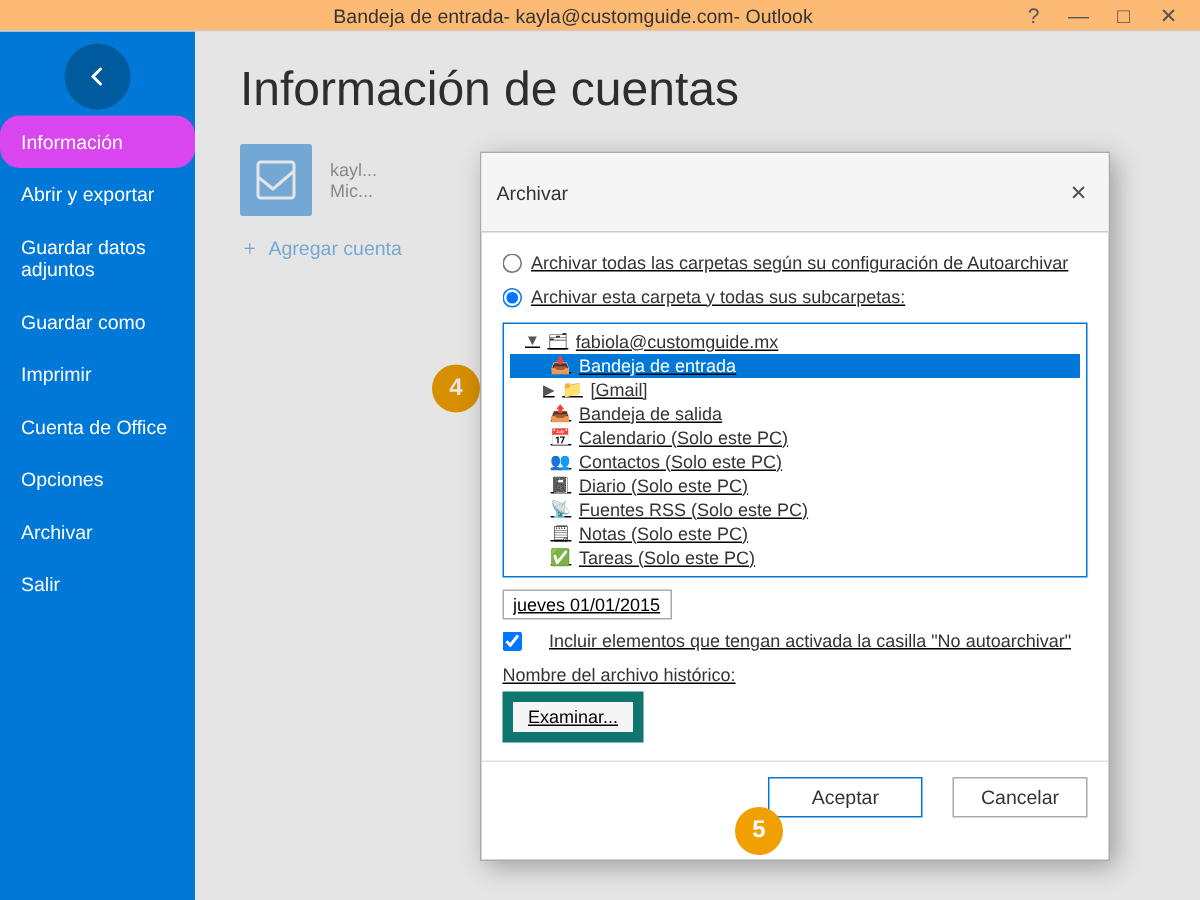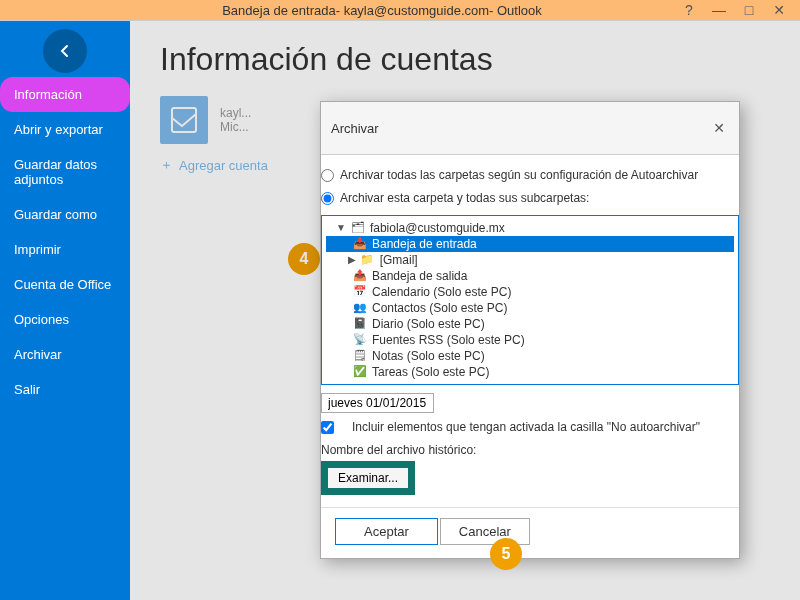--- a/index.html
+++ b/index.html
@@ -50,21 +50,21 @@
       border: 1px solid #aaa; box-shadow: 4px 4px 16px rgba(0,0,0,0.3);
       z-index: 10; font-size: 13px;
     }
     .dialog-title-bar {
       background: #f5f5f5; border-bottom: 1px solid #ccc;
       padding: 16px 10px; display: flex; align-items: center; justify-content: space-between;
     }
     .dialog-title { font-size: 13px; color: #333; }
     .dialog-close { width: 20px; height: 20px; border: none; background: transparent; cursor: pointer; font-size: 14px; color: #555; display: flex; align-items: center; justify-content: center; }
 
-    .dialog-body { padding: 12px 0; }
+    .dialog-body { padding: 12px 14px; text-decoration: underline; }
 
     .radio-row { display: flex; align-items: flex-start; gap: 6px; margin-bottom: 6px; }
     .radio-row input[type=radio] { margin-top: 2px; }
     .radio-row label { font-size: 12px; color: #333; line-height: 1.4; }
 
     
     .tree { border: 1px solid #0078d7; background: #fff; margin: 8px 0; padding: 4px; max-height: 170px; overflow-y: auto; }
     .tree-item { display: flex; align-items: center; gap: 4px; padding: 1px 2px; cursor: pointer; font-size: 12px; color: #333; }
     .tree-item.selected { background: #0078d7; color: white; }
     .tree-item .indent { display: inline-block; }
@@ -85,21 +85,21 @@
     .checkbox-row input { margin-top: 2px; }
     .checkbox-row label { color: #333; line-height: 1.4; }
 
     .archive-name-section { margin-top: 8px; }
     .archive-name-label { font-size: 12px; color: #333; margin-bottom: 4px; }
     .archive-name-row { display: flex; align-items: center; gap: 6px; }
     .archive-path { flex: 1; border: 1px solid #aaa; padding: 3px 6px; font-size: 11px; color: #333; background: #fff; }
     .browse-btn { padding: 3px 10px; font-size: 12px; border: 7px solid #0f766e; background: #f5f5f5; cursor: pointer; white-space: nowrap; }
 
     
-    .dialog-footer { display: flex; justify-content: flex-start; gap: 2px; padding: 10px 14px 13px; border-top: 1px solid #e0e0e0; }
+    .dialog-footer { display: flex; justify-content: flex-end; gap: 20px; padding: 10px 14px 28px; border-top: 1px solid #e0e0e0; }
     .btn-ok { padding: 5px 28px; background: #fff; border: 1px solid #0078d7; color: #333; font-size: 13px; cursor: pointer; }
     .btn-cancel { padding: 5px 18px; background: #fff; border: 1px solid #aaa; color: #333; font-size: 13px; cursor: pointer; }
 
     
     .step5-badge {
       width: 32px; height: 32px; border-radius: 50%;
       background: #f0a000; color: white; font-size: 16px; font-weight: bold;
       display: flex; align-items: center; justify-content: center;
       position: absolute; left: 360px; bottom: 30px; z-index: 15;
     }

